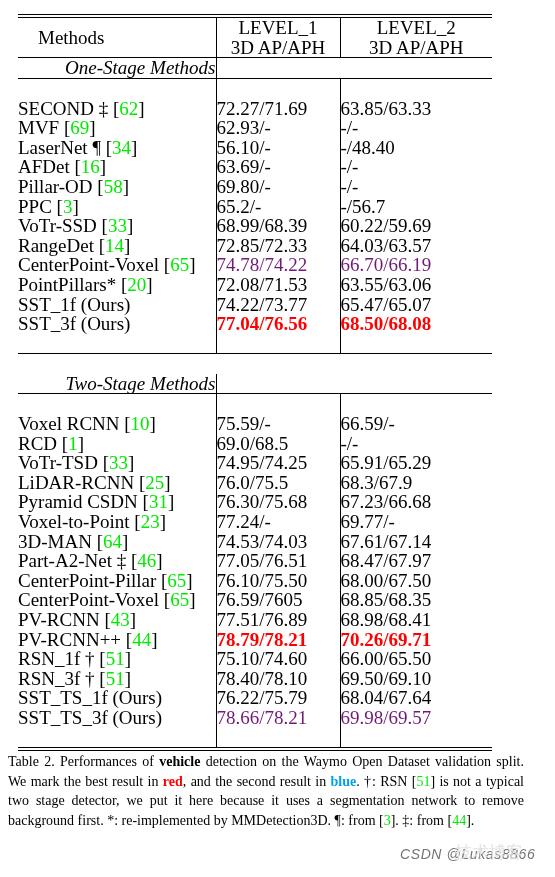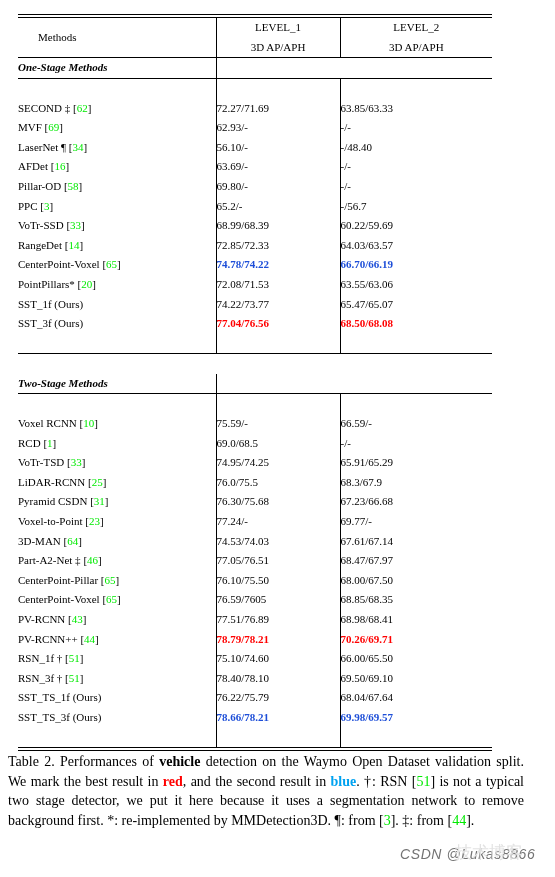--- a/index.html
+++ b/index.html
@@ -28,21 +28,21 @@
     border-top: 1.6px solid #000;
     border-bottom: 1.1px solid #000;
     height: 2.2px;
     box-sizing: content-box;
   }
 
   table.tbl {
     border-collapse: collapse;
     width: 474px;
     table-layout: fixed;
-    font-size: 11px;
+    font-size: 19px;
   }
   table.tbl td {
     padding: 0;
     vertical-align: middle;
     line-height: 19.6px;
     height: 19.6px;
   }
 
   col.c-method { width: 198px; }
   col.c-l1     { width: 124px; }
@@ -72,31 +72,32 @@
     padding-left: 20px;
   }
 
   
   .section-row td {
     height: 27px;
     line-height: 27px;
   }
   .section-label {
     font-style: italic;
-    font-weight: bold;
+    font-weight: normal;
     padding-left: 20px;
     white-space: nowrap;
+    text-align: right;
   }
 
   .spacer-row td { height: 6px; line-height: 6px; }
   .spacer-row-sm td { height: 4px; line-height: 4px; }
 
   .cite { color: #00ea00; }
   .val-red  { color: #ff0000; font-weight: bold; }
-  .val-blue { color: #1d4ed8; font-weight: bold; }
+  .val-blue { color: #701a75; font-weight: normal; }
 
   
   #caption {
     position: absolute;
     left: 8px;
     top: 752px;
     width: 516px;
     font-size: 14px;
     line-height: 19.6px;
     text-align: justify;

